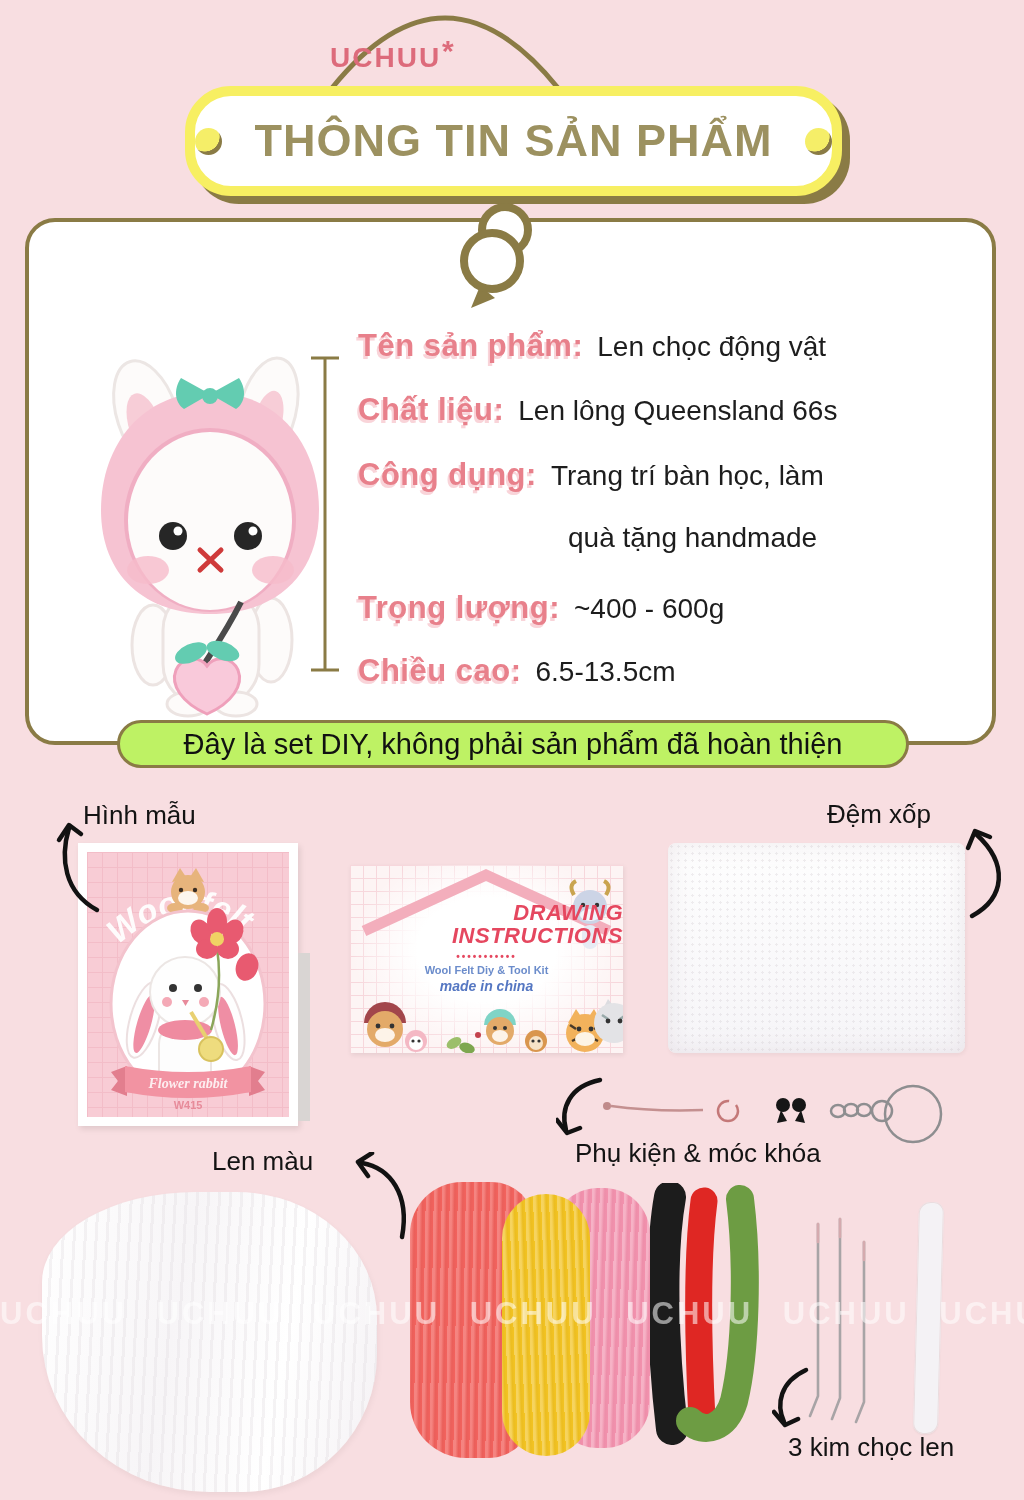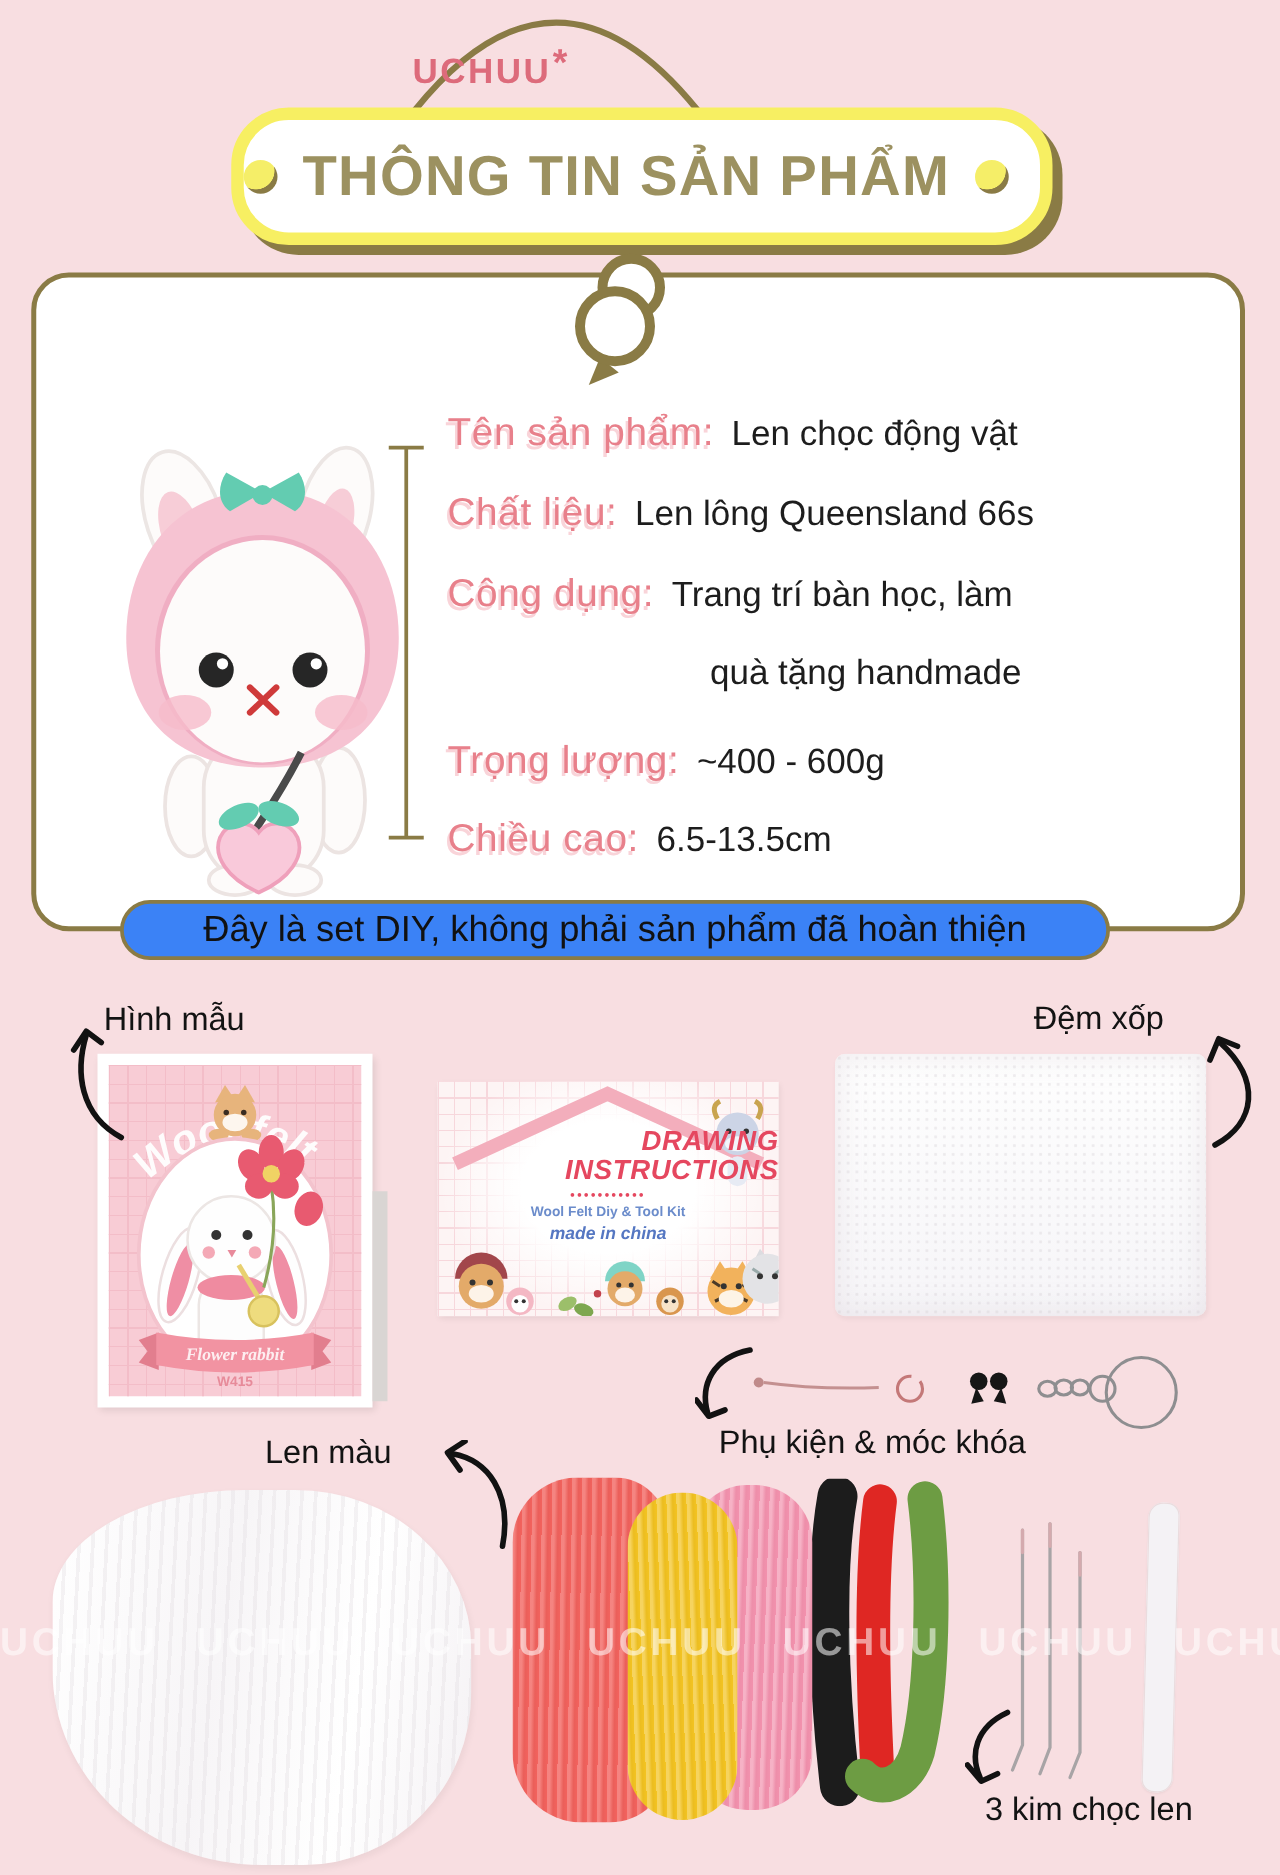--- a/index.html
+++ b/index.html
@@ -7,35 +7,35 @@
         font-family:"Liberation Sans",sans-serif;}
   .abs{position:absolute;}
 
   
   .arch{position:absolute;left:328px;top:6px;}
   .logo{position:absolute;left:330px;top:34px;width:230px;text-align:left;
         font-size:28px;font-weight:800;letter-spacing:2px;color:#dd6b7b;}
   .logo .mark{font-size:30px;vertical-align:6px;margin-left:1px;}
   .title-banner{position:absolute;left:185px;top:86px;width:657px;height:110px;box-sizing:border-box;
         background:#ffffff;border:10px solid #f7ef62;border-radius:46px;
-        box-shadow:8px 8px 0 #8a7b45;display:flex;align-items:center;justify-content:flex-start;gap:20px;}
+        box-shadow:8px 8px 0 #8a7b45;display:flex;align-items:center;justify-content:space-between;gap:20px;}
   .title-banner h1{margin:0;font-size:45px;font-weight:800;letter-spacing:1px;color:#9c9160;white-space:nowrap;}
   .dot{width:27px;height:27px;border-radius:50%;flex:0 0 auto;
         background:radial-gradient(circle at 36% 32%, #f5ee68 0 58%, #8a7b45 60%);}
 
   
   .info-card{position:absolute;left:25px;top:218px;width:971px;height:527px;box-sizing:border-box;
         background:#ffffff;border:4px solid #8a7b45;border-radius:30px;}
   .spec-row{position:absolute;left:358px;white-space:nowrap;}
   .spec-row.indent{left:568px;}
-  .spec-label{font-size:31px;font-weight:400;color:#e8808b;letter-spacing:.5px;
+  .spec-label{font-size:31px;font-weight:700;color:#e8808b;letter-spacing:.5px;
         text-shadow:-2px 3px 0 #f9d4d9;margin-right:14px;}
   .spec-value{font-size:28px;font-weight:400;color:#1d1d1d;}
-  .note-pill{position:absolute;left:96px;top:720px;width:792px;height:48px;box-sizing:border-box;
-        background:#3b82f6;border:3px solid #8a7b45;border-radius:26px;z-index:4;
+  .note-pill{position:absolute;left:117px;top:720px;width:792px;height:48px;box-sizing:border-box;
+        background:#bef264;border:3px solid #8a7b45;border-radius:26px;z-index:4;
         display:flex;align-items:center;justify-content:center;font-size:29px;color:#111;}
 
   
   .kit-label{position:absolute;font-size:26px;color:#131313;white-space:nowrap;z-index:6;}
   .arrow{position:absolute;z-index:6;}
   .arrow path{stroke:#121212;stroke-width:4.5;fill:none;stroke-linecap:round;stroke-linejoin:round;}
 
   .sample-card{position:absolute;left:78px;top:843px;width:220px;height:283px;background:#ffffff;
         box-sizing:border-box;padding:9px;box-shadow:2px 3px 6px rgba(0,0,0,0.10);}
   .sample-card::after{content:"";position:absolute;right:-12px;top:110px;width:12px;height:168px;background:#d9d5d3;}

